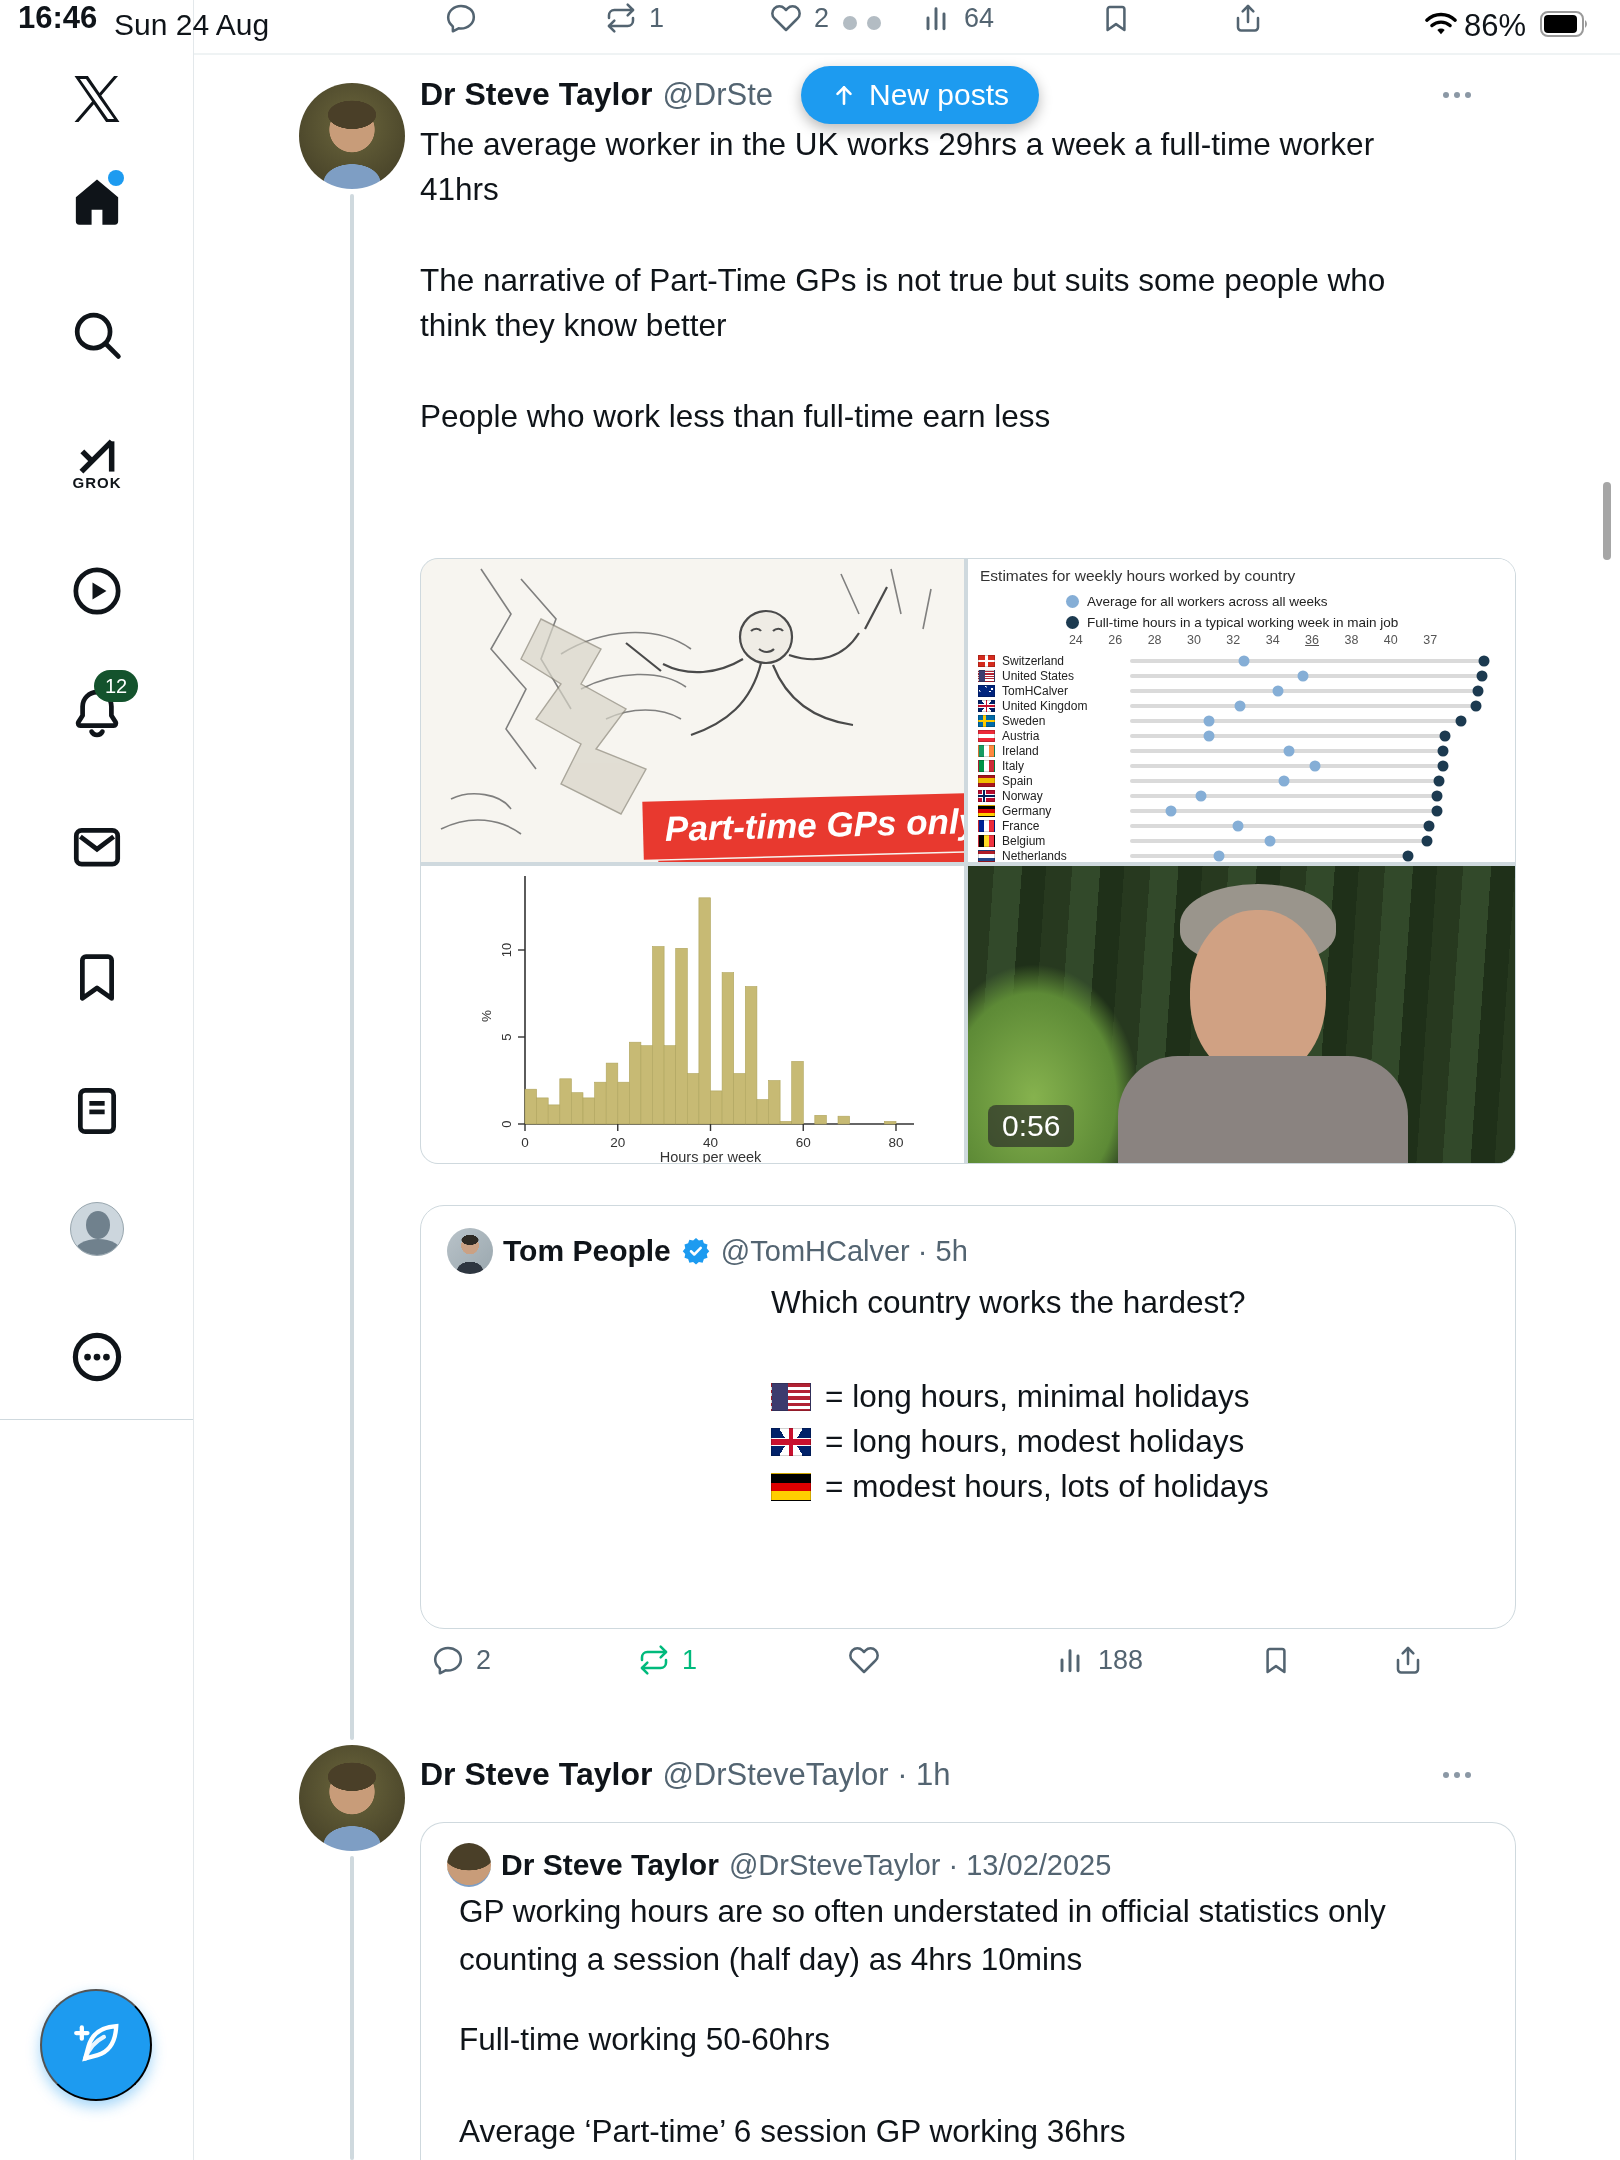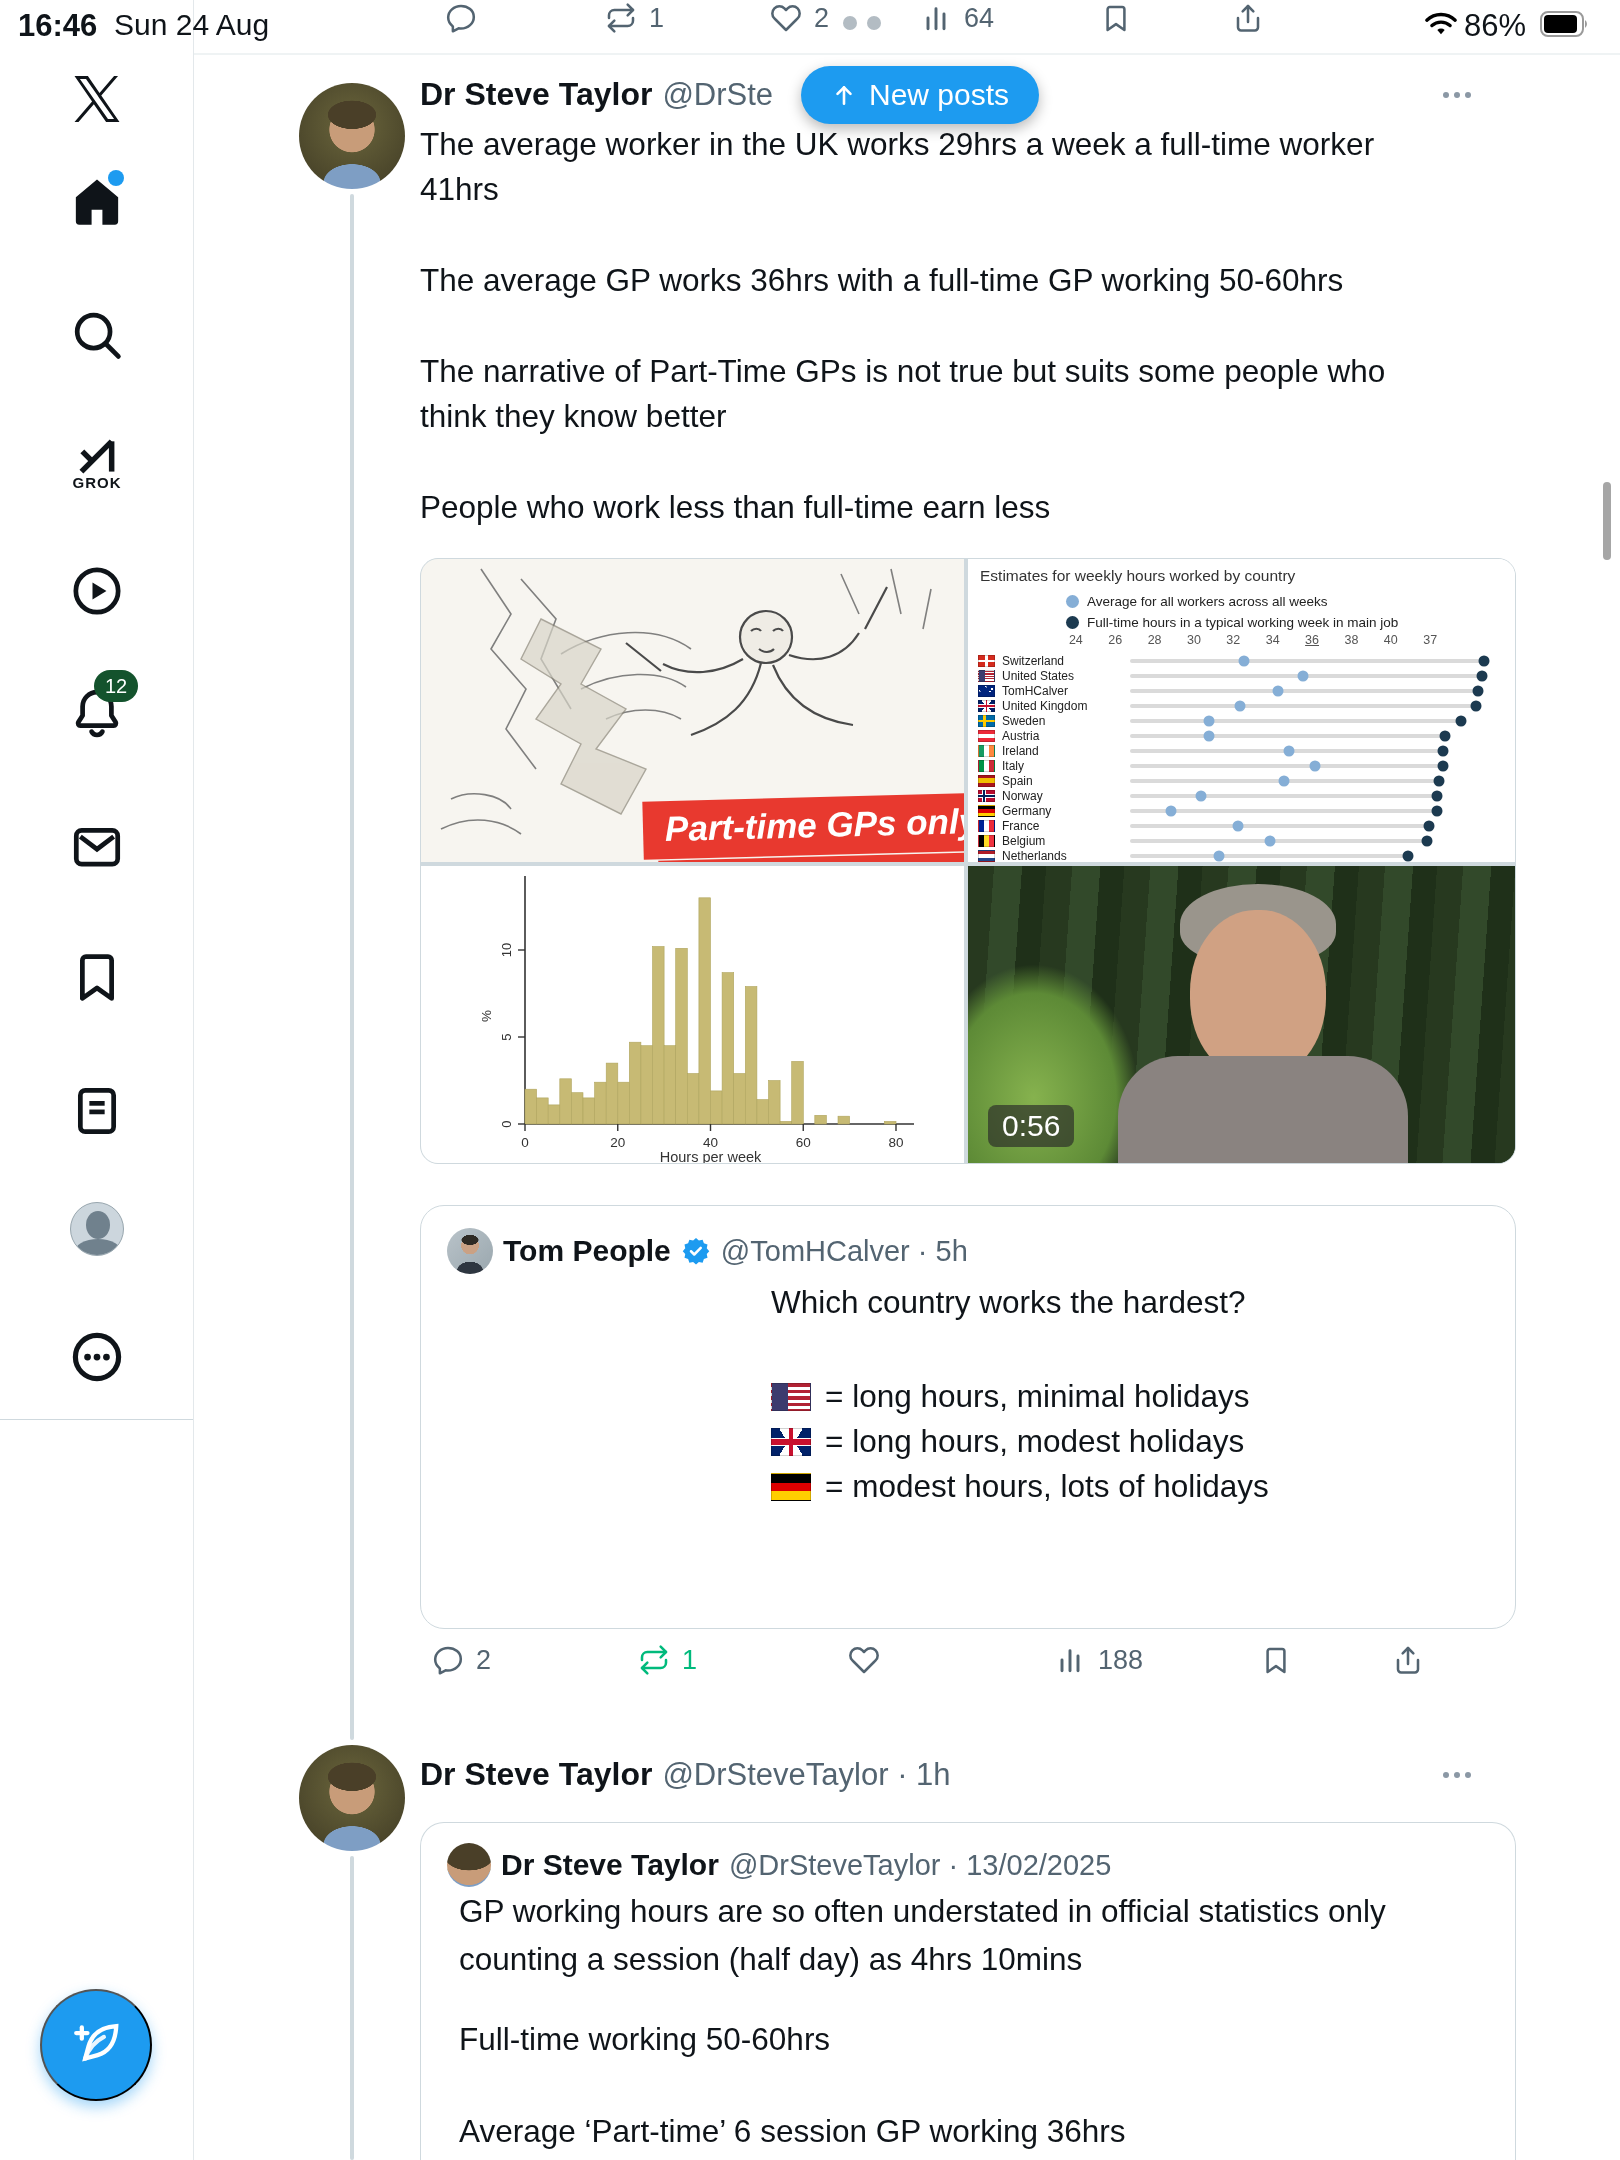--- a/index.html
+++ b/index.html
@@ -3,21 +3,21 @@
 <meta charset="utf-8">
 <style>
   html,body{margin:0;padding:0;background:#fff;}
   *{box-sizing:border-box;}
   #screen{position:relative;width:1620px;height:2160px;background:#fff;overflow:hidden;
     font-family:"Liberation Sans",sans-serif;color:#0f1419;}
   svg{display:block;}
 
   
   #statusbar{position:absolute;left:0;top:0;width:1620px;height:46px;z-index:40;}
-  #sb-time{position:absolute;left:18px;top:8px;font-size:31px;font-weight:bold;}
+  #sb-time{position:absolute;left:18px;top:0;font-size:31px;font-weight:bold;}
   #sb-date{position:absolute;left:114px;top:8px;font-size:30px;font-weight:400;}
   #sb-batt-pct{position:absolute;left:1464px;top:8px;font-size:31px;}
   #sb-wifi{position:absolute;left:1424px;top:12px;}
   #sb-batt{position:absolute;left:1540px;top:11px;}
 
   
   #vline{position:absolute;left:193px;top:0;width:1px;height:2160px;background:#e3e8eb;}
   #sidebar-hline{position:absolute;left:0;top:1419px;width:193px;height:1px;background:#cfd9de;}
   .side-item{position:absolute;left:68px;width:58px;height:58px;display:flex;align-items:center;justify-content:center;color:#0f1419;}
   .side-item svg{width:54px;height:54px;}
@@ -307,21 +307,20 @@
   </button>
   <div class="menu-dots" style="left:1443px;top:92px">
       <i></i>
       <i></i>
       <i></i>
     </div>
 
   <div id="tweet1-text">
     <p>The average worker in the UK works 29hrs a week a full-time worker
 41hrs</p>
-    <p>The average GP works 36hrs with a full-time GP working 50-60hrs</p>
     <p>The narrative of Part-Time GPs is not true but suits some people who
 think they know better</p>
     <p>People who work less than full-time earn less</p>
   </div>
 
   <div id="media-grid">
     <div class="media-cell" id="cartoon-cell">
       <svg width="543" height="303" viewBox="0 0 543 303">
         <g fill="none" stroke="#6b6b6b" stroke-width="1.6" opacity=".85">
           <path d="M60 10 90 55 70 90 105 130 85 170 115 210"></path>

